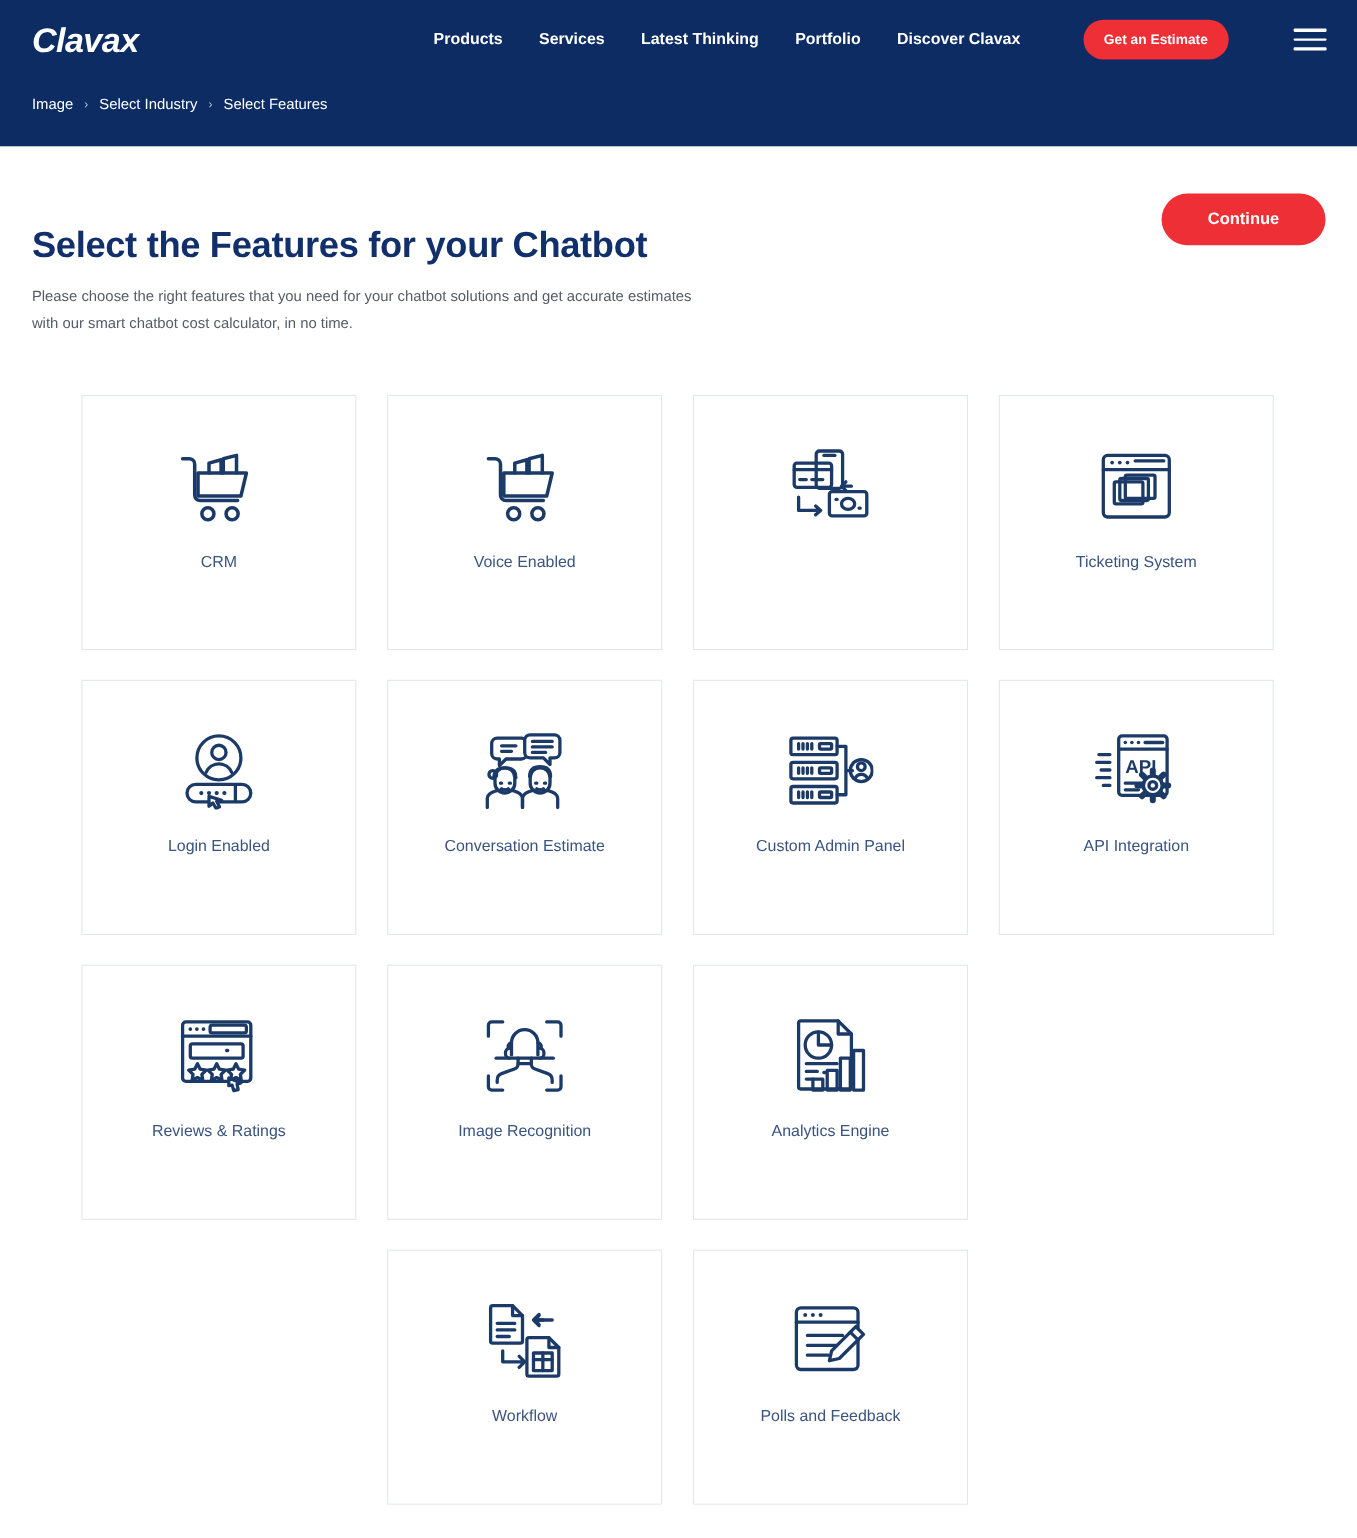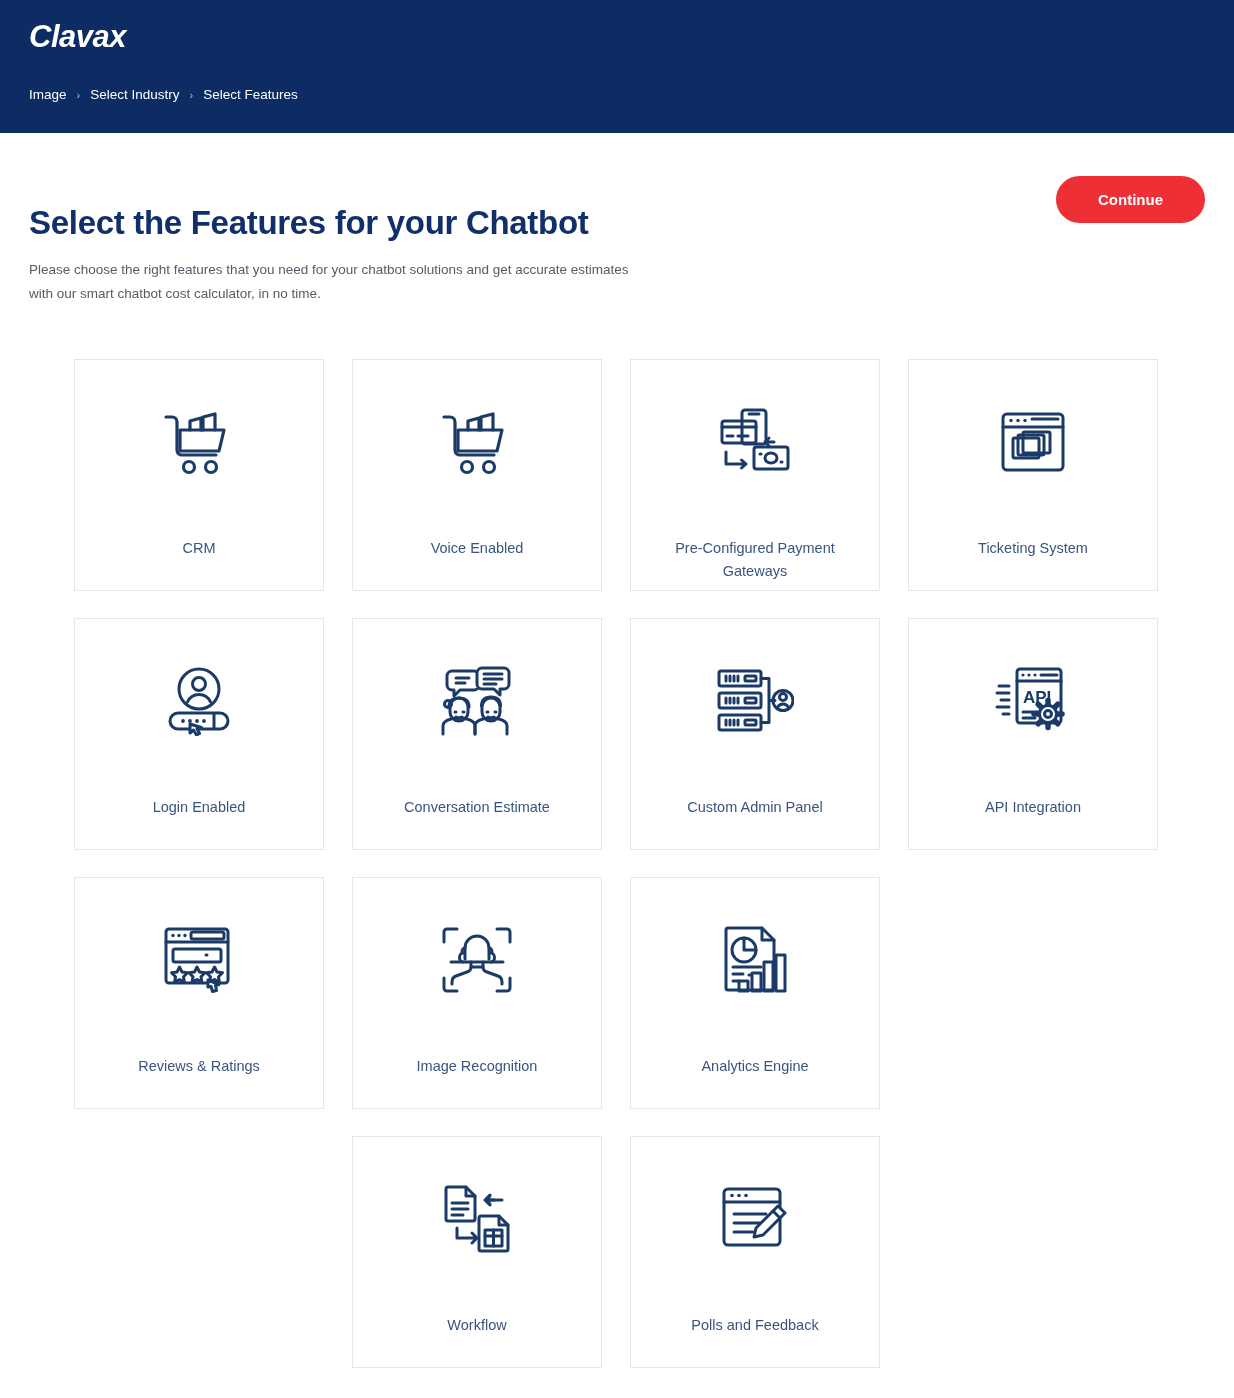--- a/index.html
+++ b/index.html
@@ -142,21 +142,20 @@
   .card {
     border: 1px solid #e3e6ea;
     background: #ffffff;
     height: 232px;
     display: flex;
     flex-direction: column;
     align-items: center;
     justify-content: flex-start;
     padding: 44px 16px 0 16px;
     cursor: pointer;
-    gap: 37px;
   }
   .card-icon {
     height: 76px;
     display: flex;
     align-items: center;
     justify-content: center;
   }
   .card-label {
     color: #3a5480;
     font-size: 14.5px;
@@ -168,20 +167,33 @@
 
   svg { display: block; }
 </style>
 </head>
 <body>
 
 <div class="header">
   <div class="nav-row">
     <div class="logo">Clavax</div>
 
+    <div class="nav-links">
+      <a class="nav-link" href="#">Products</a>
+      <a class="nav-link" href="#">Services</a>
+      <a class="nav-link" href="#">Latest Thinking</a>
+      <a class="nav-link" href="#">Portfolio</a>
+      <a class="nav-link" href="#">Discover Clavax</a>
+      <button class="estimate-btn">Get an Estimate</button>
+      <div class="hamburger">
+        <span></span>
+          <span></span>
+          <span></span>
+      </div>
+    </div>
   </div>
 
   <div class="breadcrumb">
     <a class="crumb" href="#">Image</a>
     <span class="crumb-sep">›</span>
     <a class="crumb" href="#">Select Industry</a>
     <span class="crumb-sep">›</span>
     <a class="crumb" href="#">Select Features</a>
   </div>
 </div>
@@ -233,21 +245,20 @@
           <rect x="6" y="14" width="34" height="22" rx="2.5"></rect>
           <path d="M6 20h34"></path>
           <path d="M11 29h6M22 29h4M28 29h4"></path>
           <rect x="38" y="40" width="34" height="22" rx="2.5"></rect>
           <ellipse cx="55" cy="51" rx="6" ry="5"></ellipse>
           <path d="M44 47h1M65 55h1"></path>
           <path d="M58 35h-9M49 35l4-4M49 35l4 4"></path>
           <path d="M10 45v12h20M30 57l-4.5-4M30 57l-4.5 4"></path>
         </svg>
       </div>
-      <div class="card-label">Pre-Configured Payment Gateways</div>
     </div>
 
     <div class="card">
       <div class="card-icon">
         <svg width="66" height="62" viewBox="0 0 66 62" fill="none" stroke="#1b3a68" stroke-width="3" stroke-linecap="round" stroke-linejoin="round">
           <rect x="3" y="3" width="60" height="56" rx="4"></rect>
           <path d="M3 16h60"></path>
           <circle cx="11" cy="9.5" r="1.7" fill="#1b3a68" stroke="none"></circle>
           <circle cx="18" cy="9.5" r="1.7" fill="#1b3a68" stroke="none"></circle>
           <circle cx="25" cy="9.5" r="1.7" fill="#1b3a68" stroke="none"></circle>

